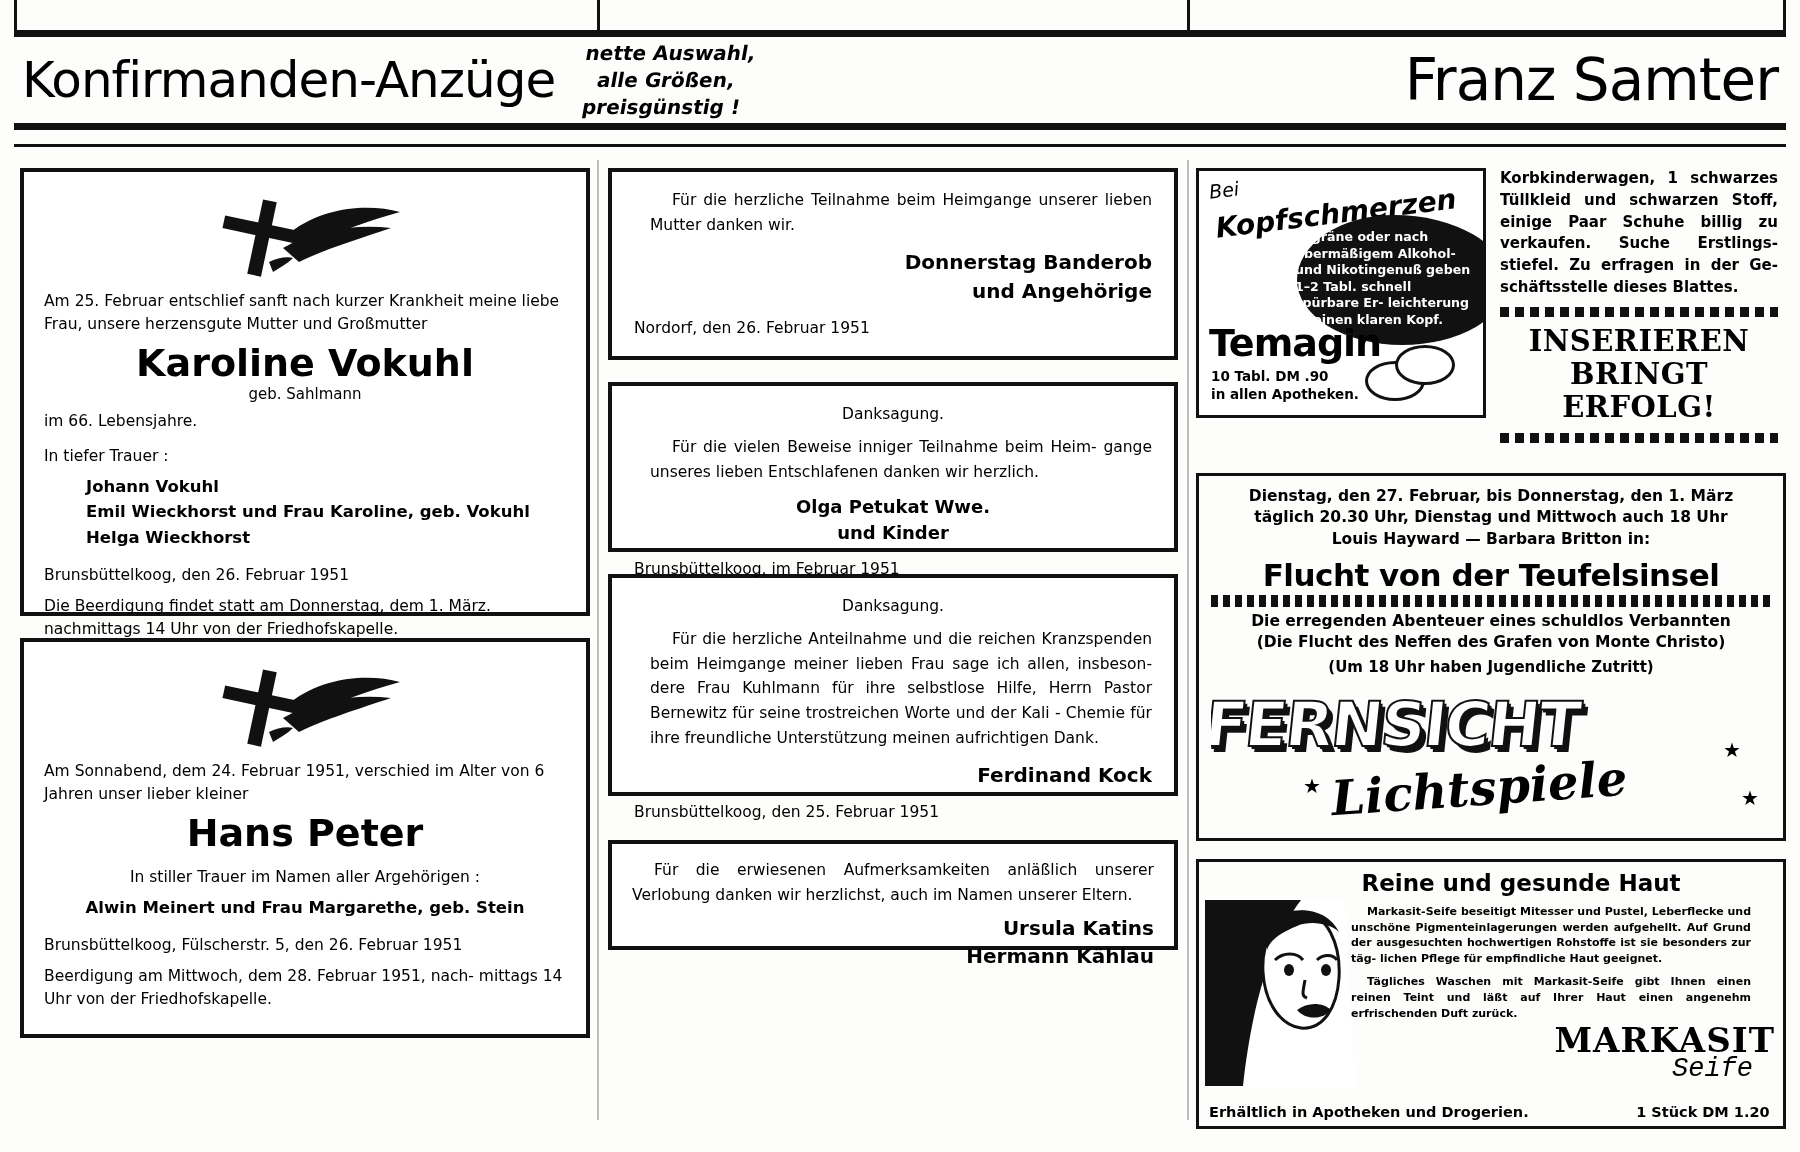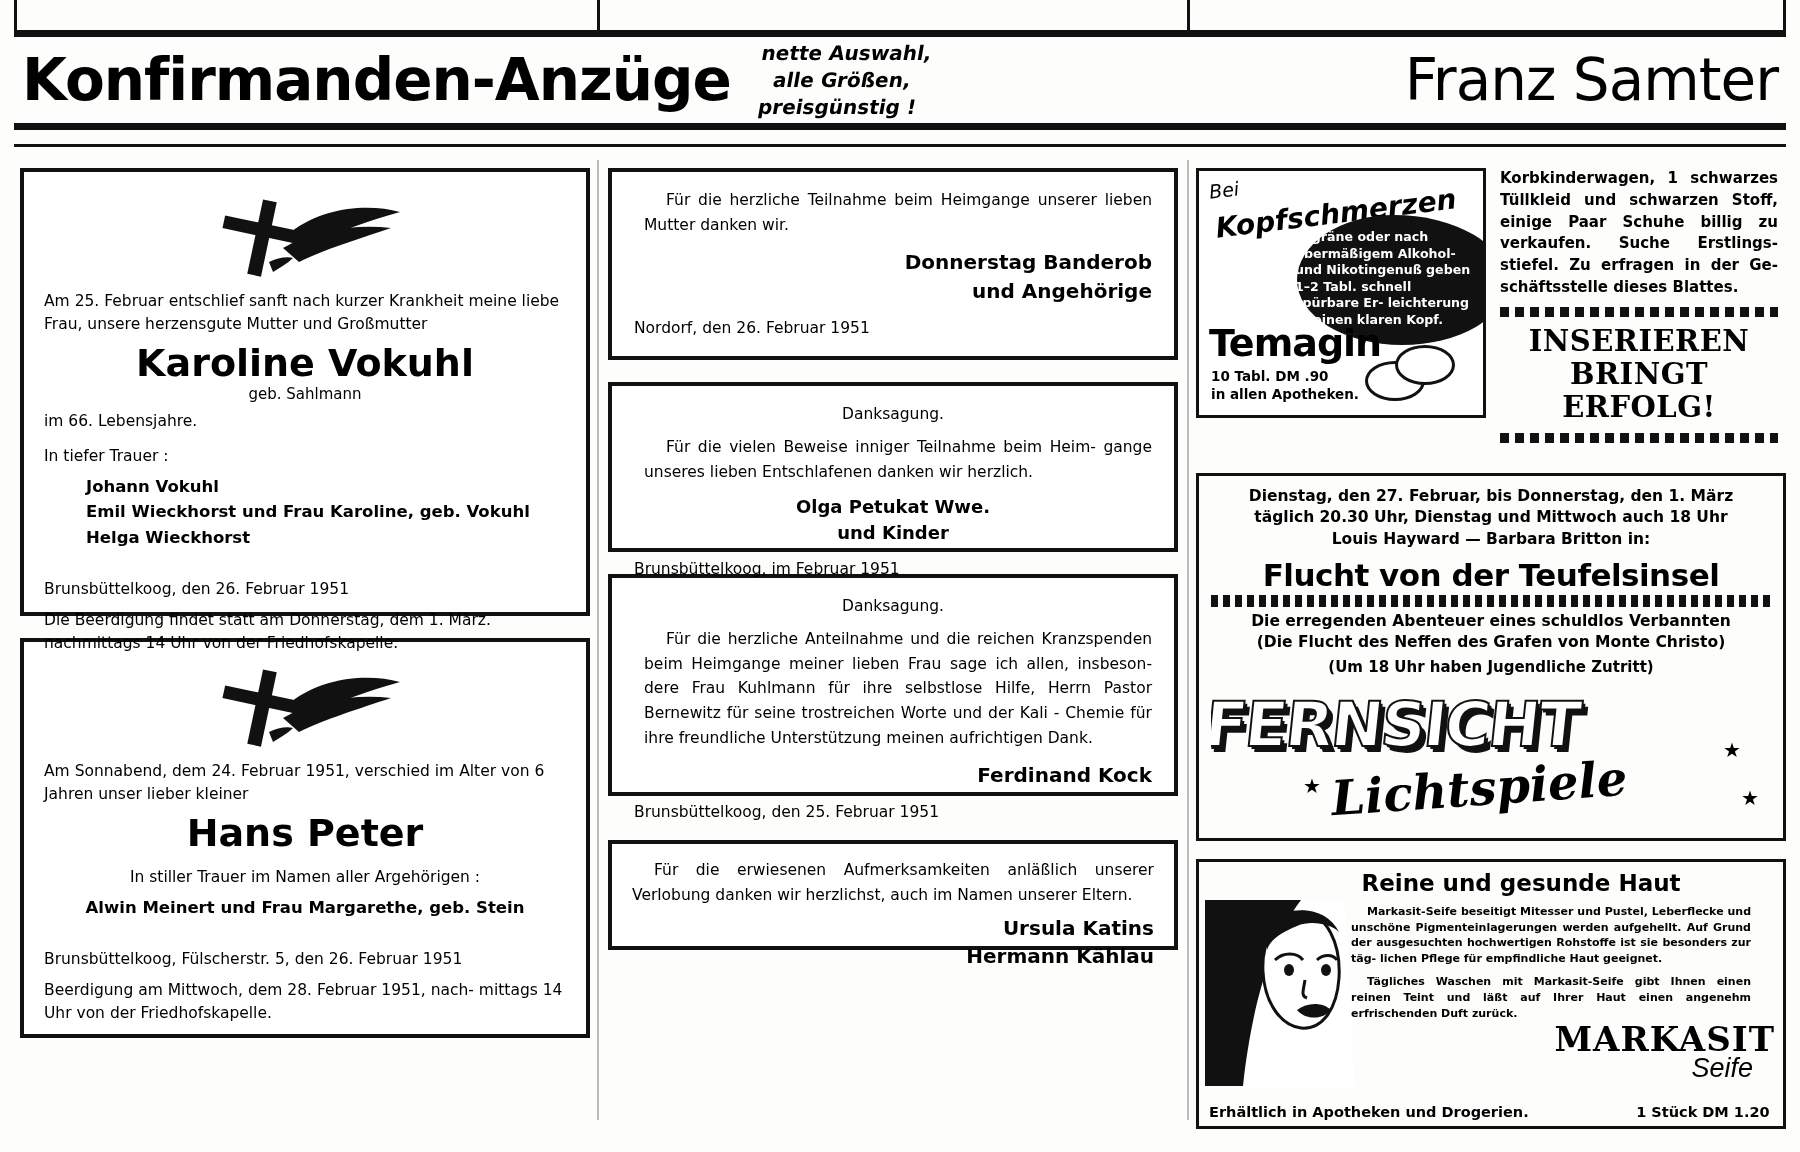--- a/index.html
+++ b/index.html
@@ -37,22 +37,22 @@
     align-items: stretch;
   }
   .masthead-inner {
     display: flex;
     align-items: center;
     width: 100%;
     padding: 0 8px;
     box-sizing: border-box;
   }
   .mast-left {
-    font-weight: bold;
-    font-size: 58px;
+    font-weight: normal;
+    font-size: 50px;
     letter-spacing: -1px;
     line-height: 1;
     white-space: nowrap;
     font-family: "DejaVu Sans", sans-serif;
   }
   .mast-mid {
     flex: 0 0 auto;
     margin-left: 26px;
     margin-right: 26px;
     font-family: "DejaVu Sans", sans-serif;
@@ -167,42 +167,42 @@
     text-align: left;
     margin: 0 0 0 46px;
   }
   .obit .mourn.centered {
     text-align: center;
     margin-left: 0;
   }
   .obit .place {
     text-align: left;
     font-size: 15.5px;
-    margin: 28px 4px 8px 4px;
+    margin: 14px 4px 8px 4px;
   }
   .obit .funeral {
     text-align: left;
     font-size: 15.5px;
     line-height: 1.5;
     margin: 8px 4px 6px 4px;
   }
 
   
   .thanks {
     font-size: 15.5px;
     line-height: 1.6;
     padding: 16px 22px;
   }
   .thanks .title {
     text-align: center;
     font-size: 15.5px;
     margin-bottom: 8px;
   }
   .thanks p.body {
-    margin: 0 0 10px 10px;
+    margin: 0 0 10px 16px;
     text-align: justify;
     text-indent: 22px;
   }
   .thanks .signature {
     text-align: right;
     font-weight: bold;
     font-size: 20px;
     line-height: 1.45;
     margin: 6px 0 10px 0;
   }
@@ -423,21 +423,21 @@
   }
   .markasit .brand .b1 {
     font-size: 34px;
     font-weight: bold;
     letter-spacing: 1px;
     font-family: "DejaVu Serif", serif;
   }
   .markasit .brand .b2 {
     font-size: 27px;
     font-style: italic;
-    font-family: Liberation Sans, sans-serif;
+    font-family: Liberation Mono, monospace;
     margin-top: -6px;
     margin-right: 22px;
   }
   .markasit .footline {
     position: absolute;
     left: 10px; bottom: 6px;
     font-size: 14.5px;
     font-weight: bold;
     width: 96%;
     display: flex;

